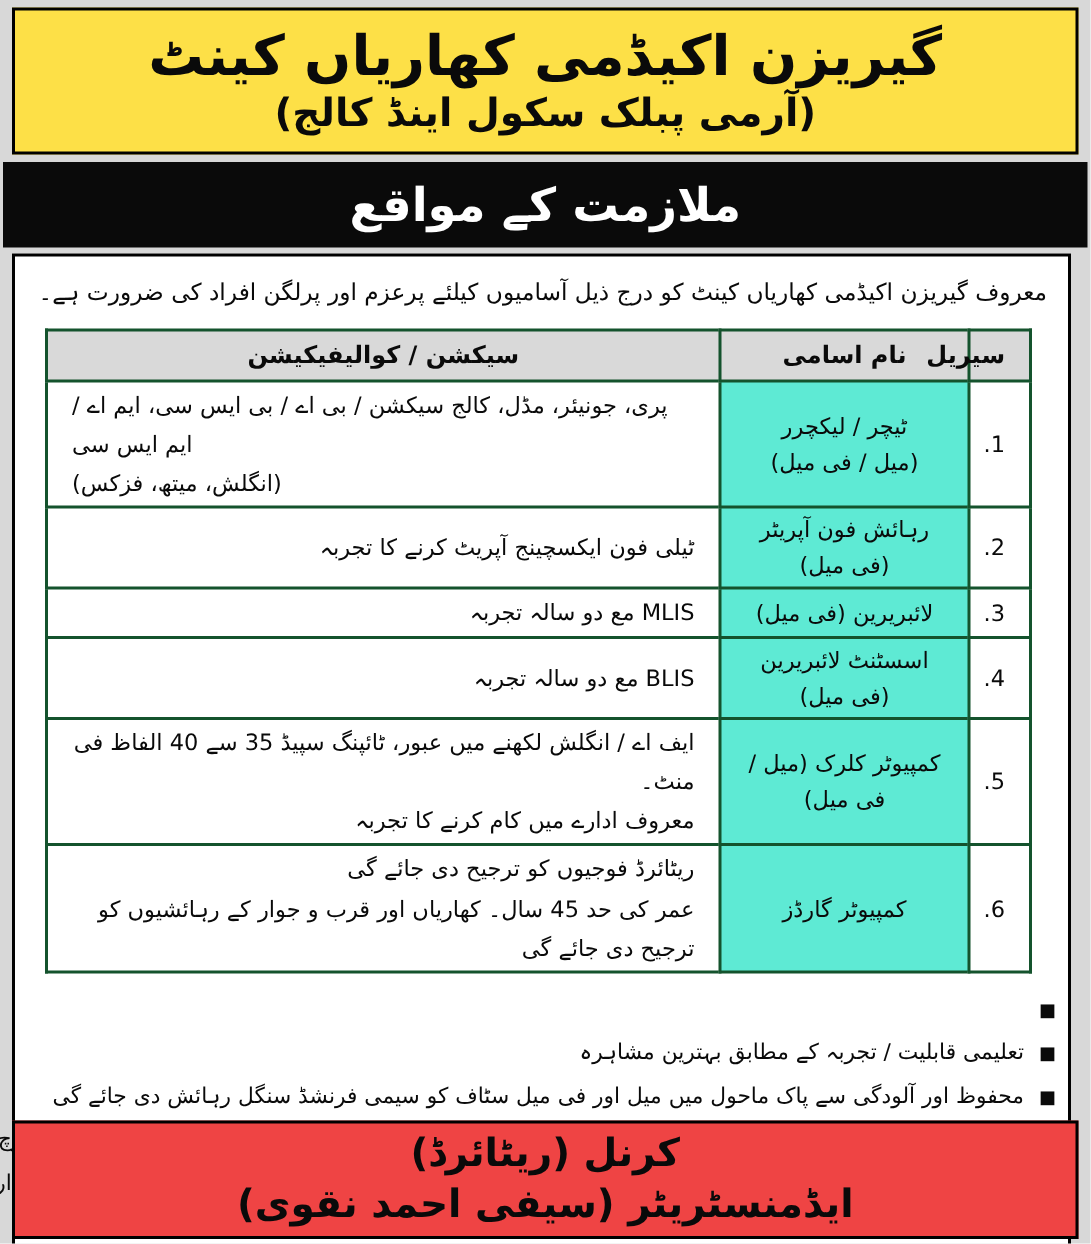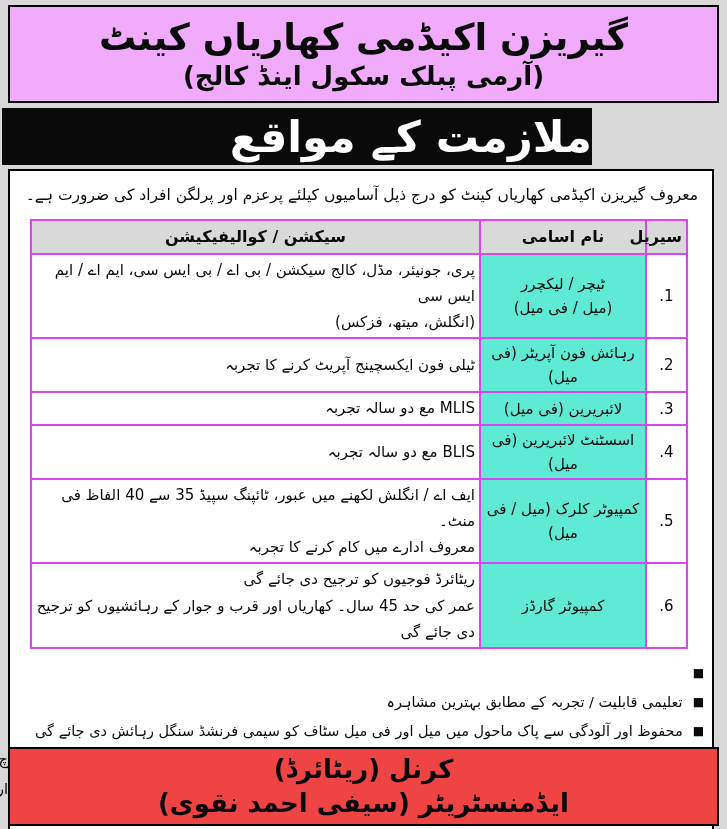--- a/index.html
+++ b/index.html
@@ -6,55 +6,55 @@
   body{
     width:727px;height:829px;position:relative;overflow:hidden;
     background:#d8d8d8;
     font-family:"DejaVu Sans",sans-serif;
     color:#0a0a0a;
   }
   .box{box-sizing:border-box;border:2px solid #000;}
   
   .ad-header{
     position:absolute;top:5px;left:8px;width:711px;height:98px;
-    background:#f0abfc;
+    background:#fde047;
     display:flex;flex-direction:column;justify-content:center;align-items:center;
   }
   .ad-header .l1{font-size:37px;font-weight:bold;line-height:1.2;letter-spacing:2px;}
   .ad-header .l2{font-size:26px;font-weight:bold;line-height:1.25;}
   
   .banner{
-    position:absolute;top:108px;left:2px;width:590px;height:57px;
+    position:absolute;top:108px;left:2px;width:723px;height:57px;
     background:#0a0a0a;color:#ffffff;
-    display:flex;align-items:center;justify-content:flex-end;
-    font-size:43px;font-weight:bold;
+    display:flex;align-items:center;justify-content:center;
+    font-size:31px;font-weight:bold;
   }
   
   .content{
     position:absolute;top:169px;left:8px;width:706px;height:694px;
     background:#ffffff;
   }
   .intro{
     margin:14px 14px 0 14px;direction:rtl;text-align:right;
     font-size:15.5px;line-height:1.4;
   }
   
   table.jobs{
     margin:12px 20px 0 20px;width:calc(100% - 44px);
     border-collapse:collapse;direction:rtl;table-layout:fixed;
     font-size:15px;
   }
-  table.jobs th,table.jobs td{border:2px solid #d946ef;padding:2px 4px;vertical-align:middle;}
+  table.jobs th,table.jobs td{border:2px solid #14532d;padding:2px 16px;vertical-align:middle;}
   table.jobs th{background:#d9d9d9;font-weight:bold;font-size:16px;height:28px;text-align:center;}
   col.c-serial{width:41px;}
   col.c-post{width:166px;}
   td.serial{text-align:center;direction:rtl;}
   td.post{background:#5eead4;text-align:center;white-space:pre-line;line-height:1.6;}
   td.qual{text-align:right;white-space:pre-line;line-height:1.75;}
-  td.qual.center{text-align:right;}
+  td.qual.center{text-align:left;}
   tr.r-tall td{height:68px;}
   tr.r-short td{height:26px;}
   tr.r-big td{height:76px;}
   
   .notes{margin:10px 8px 0 18px;direction:rtl;}
   .note{
     display:flex;align-items:center;gap:10px;
     font-size:14.5px;line-height:29px;white-space:nowrap;
   }
   .note .sq{font-size:12px;line-height:29px;flex:0 0 auto;}

